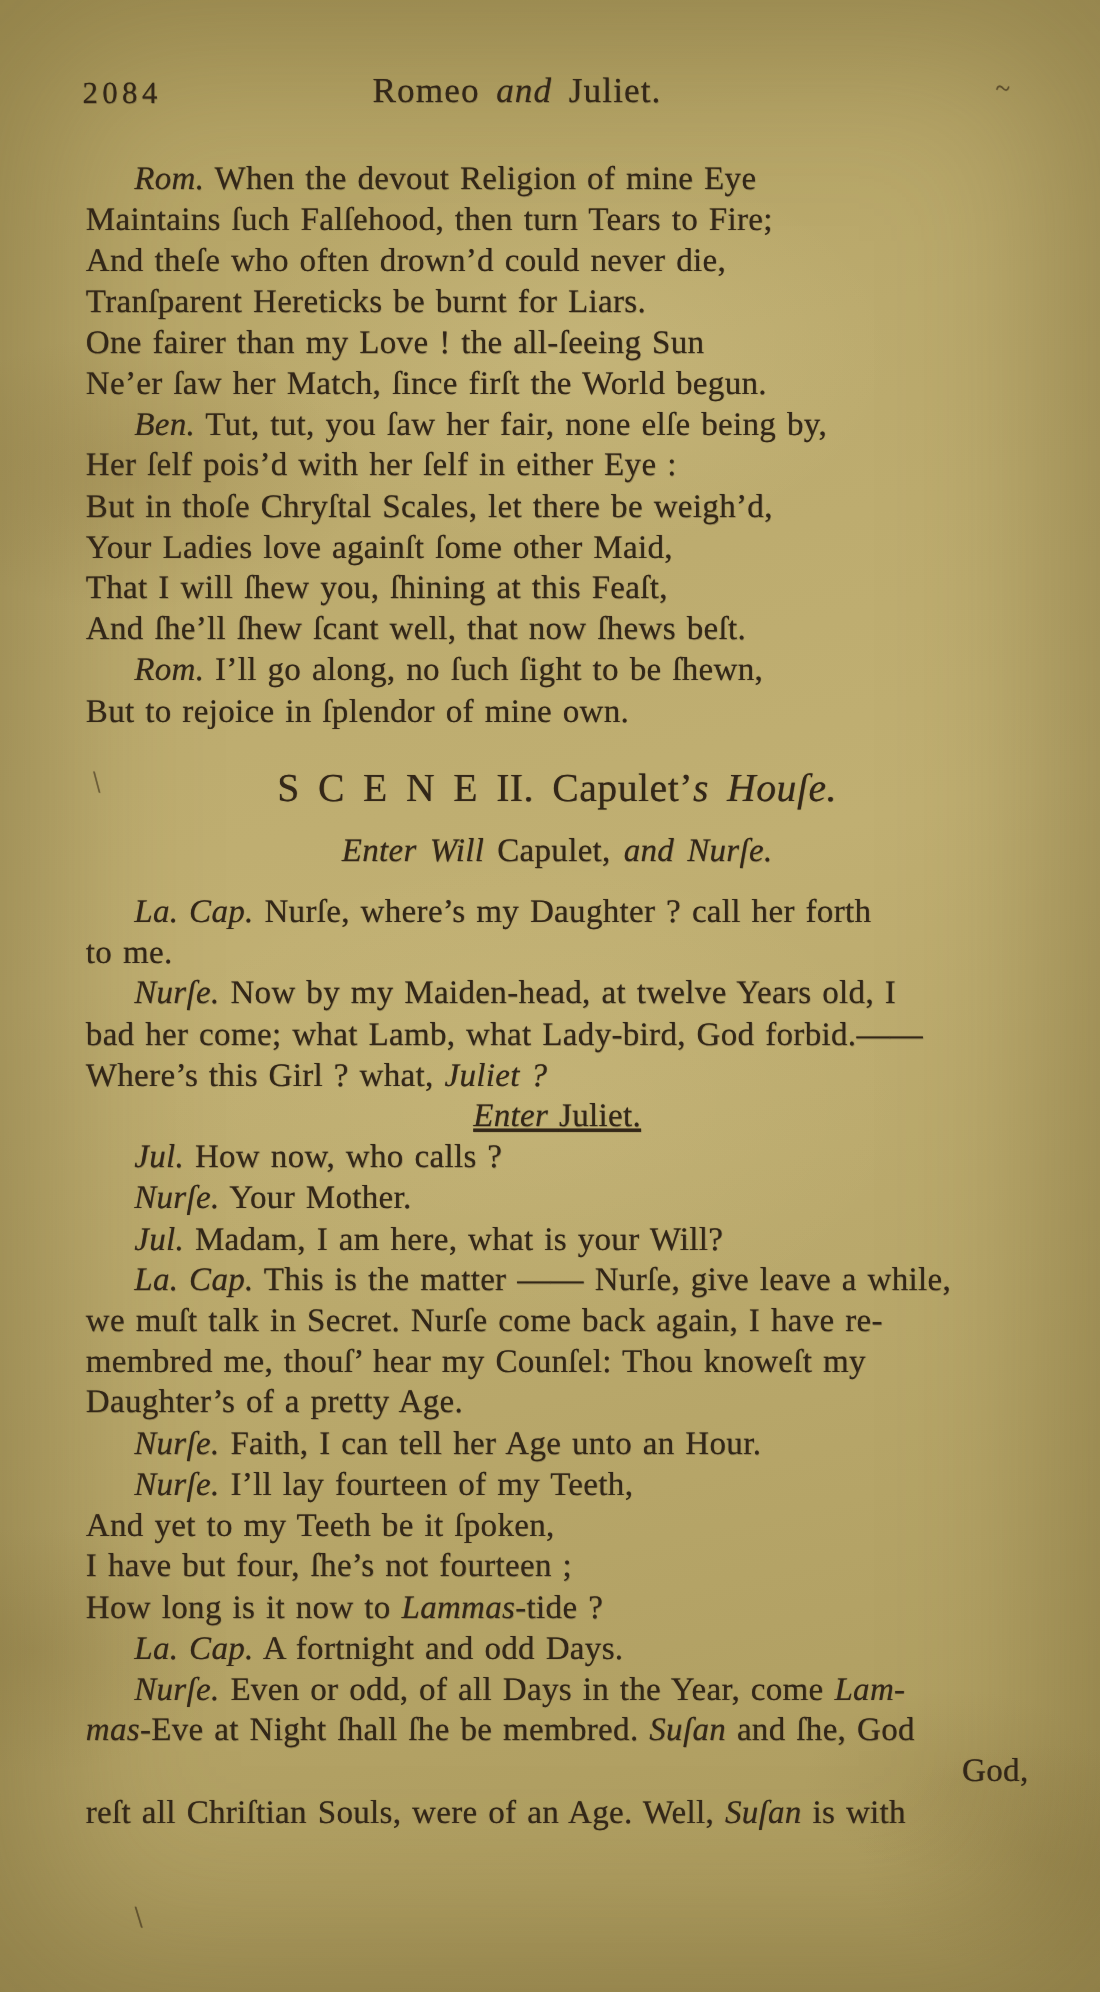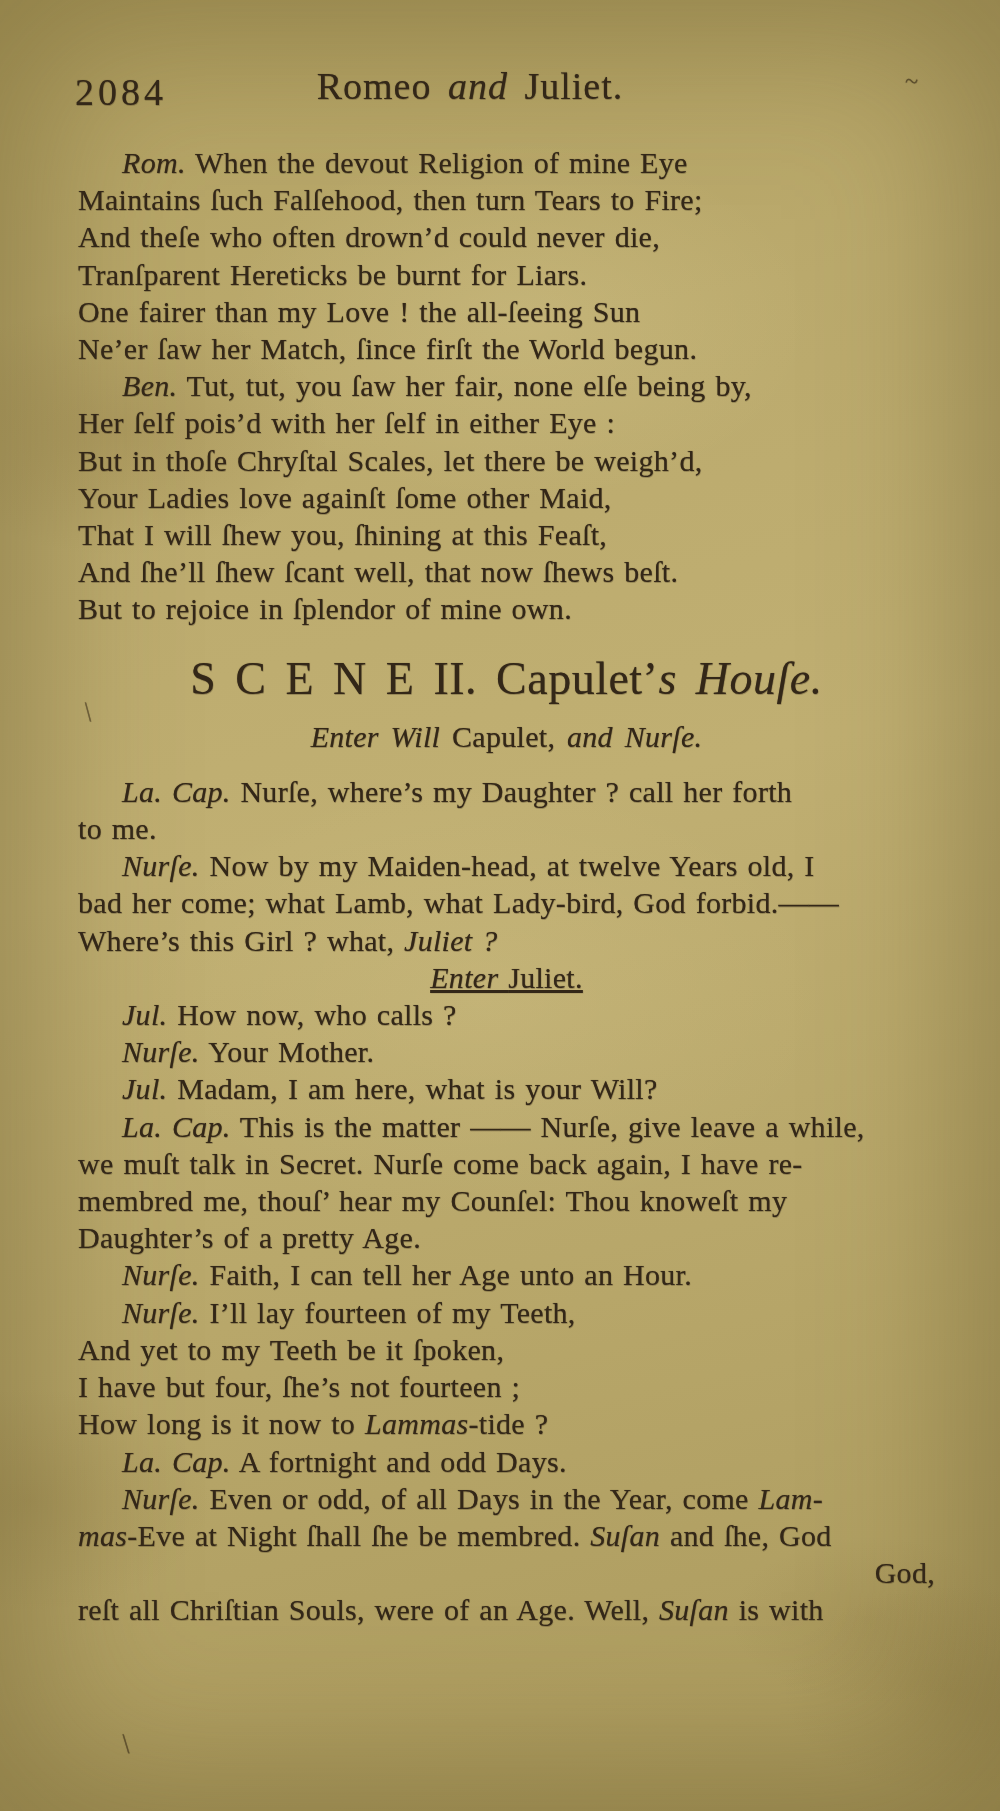--- a/index.html
+++ b/index.html
@@ -27,25 +27,25 @@
     text-shadow: 0 0 1px rgba(50,38,21,0.55), 0.5px 0.5px 0 rgba(50,38,21,0.22);
   }
 
   .page-header {
     position: absolute;
     top: 64px; left: 75px;
     width: 790px; height: 54px;
   }
   .page-number {
     position: absolute; left: 0; top: 6px;
-    font-size: 38px; letter-spacing: 4px;
+    font-size: 28px; letter-spacing: 4px;
   }
   .page-title {
     text-align: center;
-    font-size: 38px;
+    font-size: 32px;
     letter-spacing: 1px;
     word-spacing: 6px;
     white-space: nowrap;
   }
 
   .page-text {
     position: absolute;
     left: 78px; top: 144px;
     width: 857px;
     font-size: 30px;
@@ -54,21 +54,21 @@
     letter-spacing: 0.3px;
     white-space: nowrap;
   }
 
   .line { min-height: 37.2px; }
   .line.speech { text-indent: 44px; }
   .line.center { text-align: center; text-decoration: underline; }
   .line.right  { text-align: right; }
   .line.scene-heading {
     margin-top: 28px;
-    font-size: 46px;
+    font-size: 36px;
     line-height: 46px;
     text-align: center;
     word-spacing: 7px;
     letter-spacing: 0.5px;
   }
   .line.stage-direction {
     margin-top: 16px;
     margin-bottom: 18px;
     text-align: center;
     word-spacing: 4px;
@@ -97,20 +97,21 @@
       <div class="line flush"><span>And theſe who often drown’d could never die,</span></div>
       <div class="line flush"><span>Tranſparent Hereticks be burnt for Liars.</span></div>
       <div class="line flush"><span>One fairer than my Love ! the all-ſeeing Sun</span></div>
       <div class="line flush"><span>Ne’er ſaw her Match, ſince firſt the World begun.</span></div>
       <div class="line speech"><span class="it">Ben.</span><span> Tut, tut, you ſaw her fair, none elſe being by,</span></div>
       <div class="line flush"><span>Her ſelf pois’d with her ſelf in either Eye :</span></div>
       <div class="line flush"><span>But in thoſe Chryſtal Scales, let there be weigh’d,</span></div>
       <div class="line flush"><span>Your Ladies love againſt ſome other Maid,</span></div>
       <div class="line flush"><span>That I will ſhew you, ſhining at this Feaſt,</span></div>
       <div class="line flush"><span>And ſhe’ll ſhew ſcant well, that now ſhews beſt.</span></div>
+      <div class="line speech"><span class="it">Rom.</span><span> I’ll go along, no ſuch ſight to be ſhewn,</span></div>
       <div class="line flush"><span>But to rejoice in ſplendor of mine own.</span></div>
       <div class="line scene-heading"><span>S C E N E II. Capulet’</span><span class="it">s Houſe.</span></div>
       <div class="line stage-direction"><span class="it">Enter Will </span><span>Capulet, </span><span class="it">and Nurſe.</span></div>
       <div class="line speech"><span class="it">La. Cap.</span><span> Nurſe, where’s my Daughter ? call her forth</span></div>
       <div class="line flush"><span>to me.</span></div>
       <div class="line speech"><span class="it">Nurſe.</span><span> Now by my Maiden-head, at twelve Years old, I</span></div>
       <div class="line flush"><span>bad her come; what Lamb, what Lady-bird, God forbid.——</span></div>
       <div class="line flush"><span>Where’s this Girl ? what, </span><span class="it">Juliet ?</span></div>
       <div class="line center"><span class="it">Enter </span><span>Juliet.</span></div>
       <div class="line speech"><span class="it">Jul.</span><span> How now, who calls ?</span></div>

